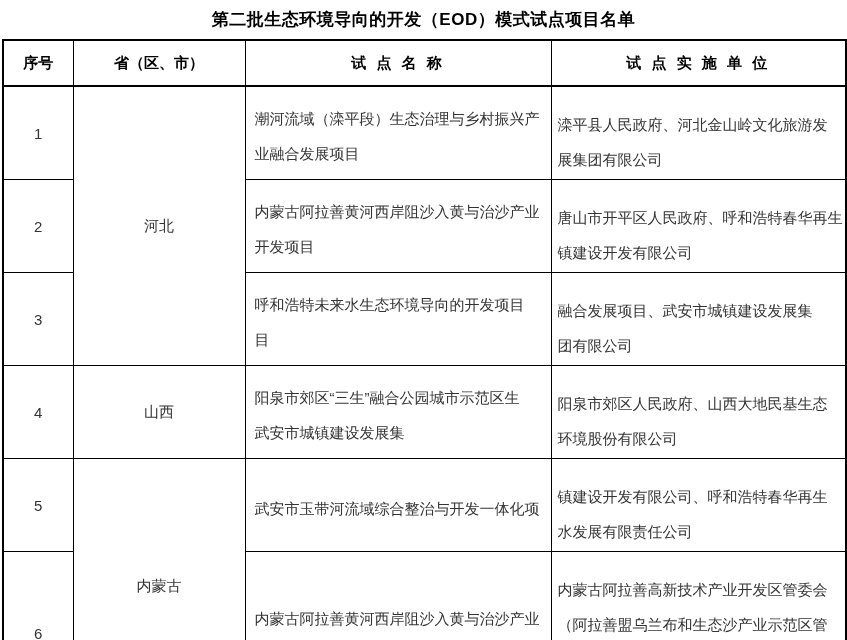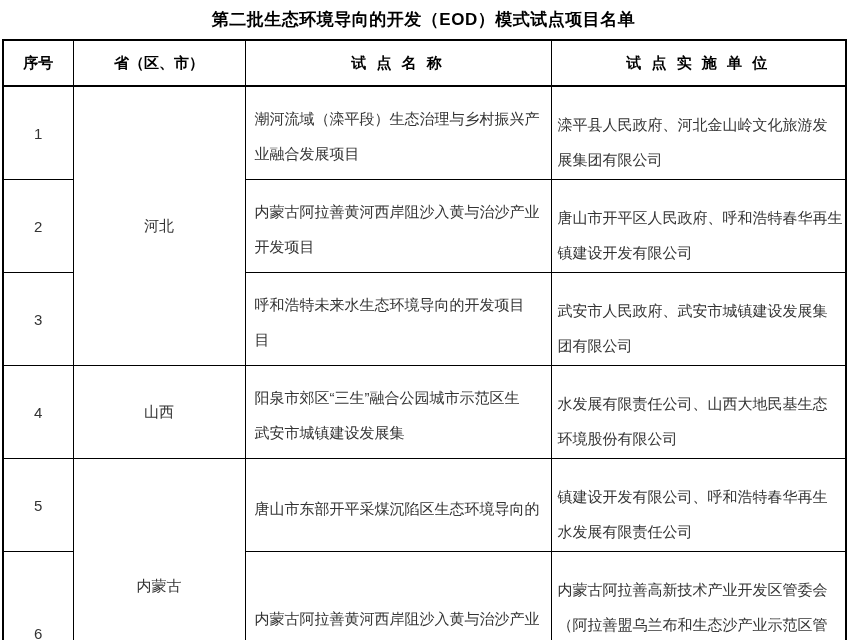--- a/index.html
+++ b/index.html
@@ -102,35 +102,35 @@
         <td class="c">2</td>
         <td class="l name">内蒙古阿拉善黄河西岸阻沙入黄与治沙产业
 开发项目</td>
         <td class="l unit">唐山市开平区人民政府、呼和浩特春华再生
 镇建设开发有限公司</td>
       </tr>
       <tr class="hr3">
         <td class="c">3</td>
         <td class="l name">呼和浩特未来水生态环境导向的开发项目
 目</td>
-        <td class="l unit">武安市人民政府、武安市城镇建设发展集
+        <td class="l unit">融合发展项目、武安市城镇建设发展集
 团有限公司</td>
       </tr>
       <tr class="hr4">
         <td class="c">4</td>
         <td class="c">山西</td>
         <td class="l name">阳泉市郊区“三生”融合公园城市示范区生
 武安市城镇建设发展集</td>
-        <td class="l unit">水发展有限责任公司、山西大地民基生态
+        <td class="l unit">阳泉市郊区人民政府、山西大地民基生态
 环境股份有限公司</td>
       </tr>
       <tr class="hr5">
         <td class="c">5</td>
         <td class="c" rowspan="2">内蒙古</td>
-        <td class="l name">唐山市东部开平采煤沉陷区生态环境导向的</td>
+        <td class="l name">武安市玉带河流域综合整治与开发一体化项</td>
         <td class="l unit">镇建设开发有限公司、呼和浩特春华再生
 水发展有限责任公司</td>
       </tr>
       <tr class="hr6">
         <td class="c">6</td>
         <td class="l name">内蒙古阿拉善黄河西岸阻沙入黄与治沙产业
 阳泉市郊区</td>
         <td class="l unit">内蒙古阿拉善高新技术产业开发区管委会
 （阿拉善盟乌兰布和生态沙产业示范区管
 理委员会）、阿拉善滨河金沙发展有限责

